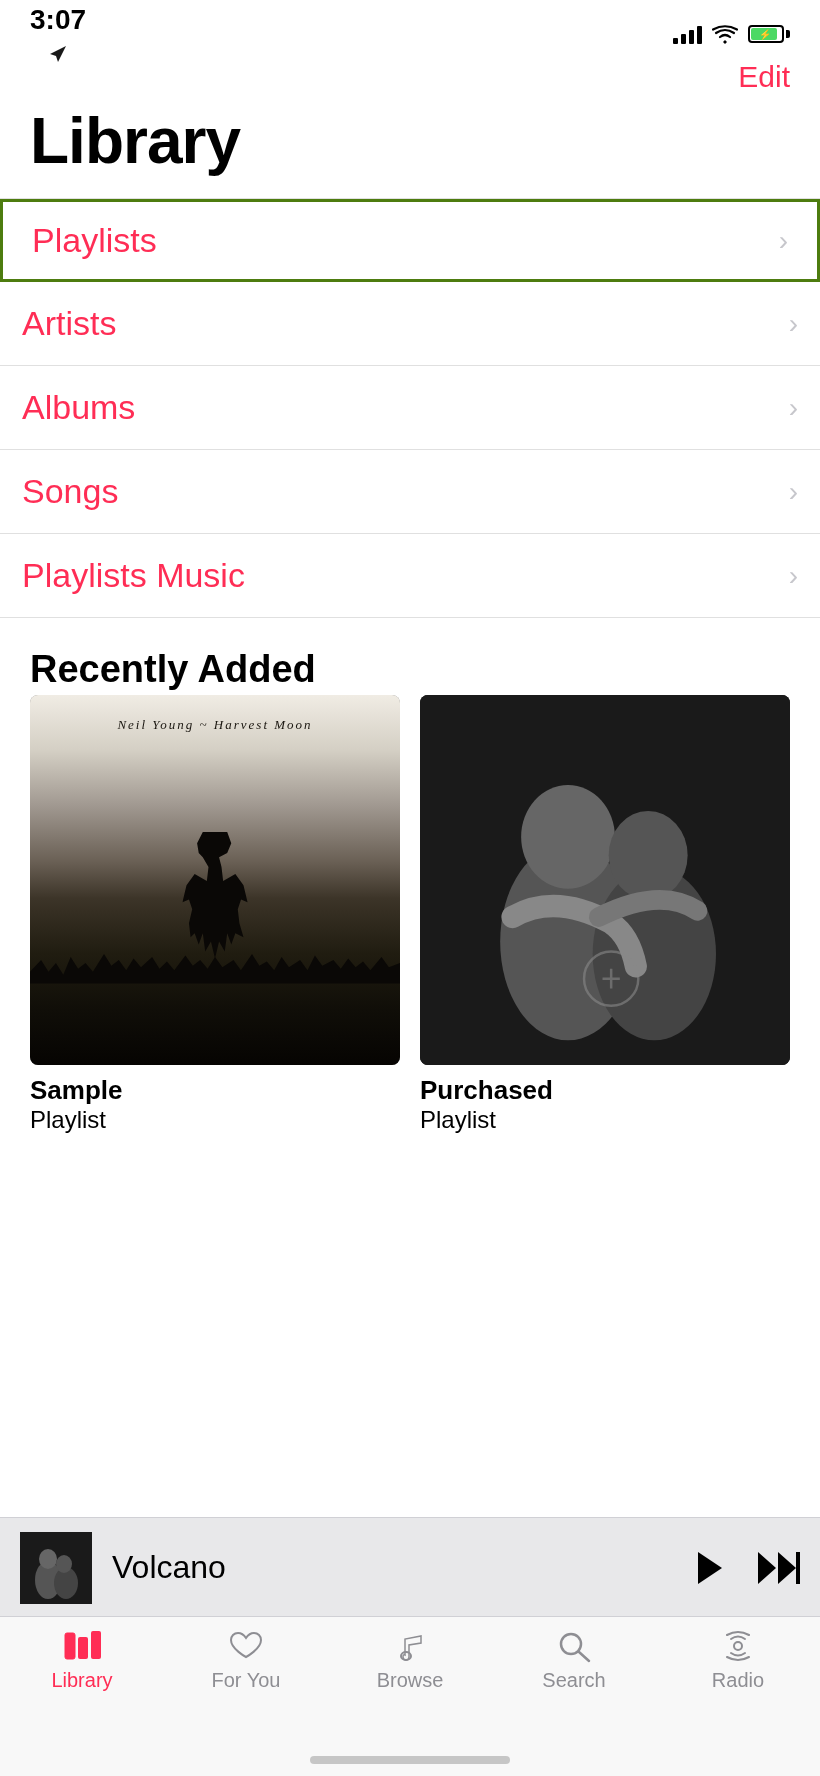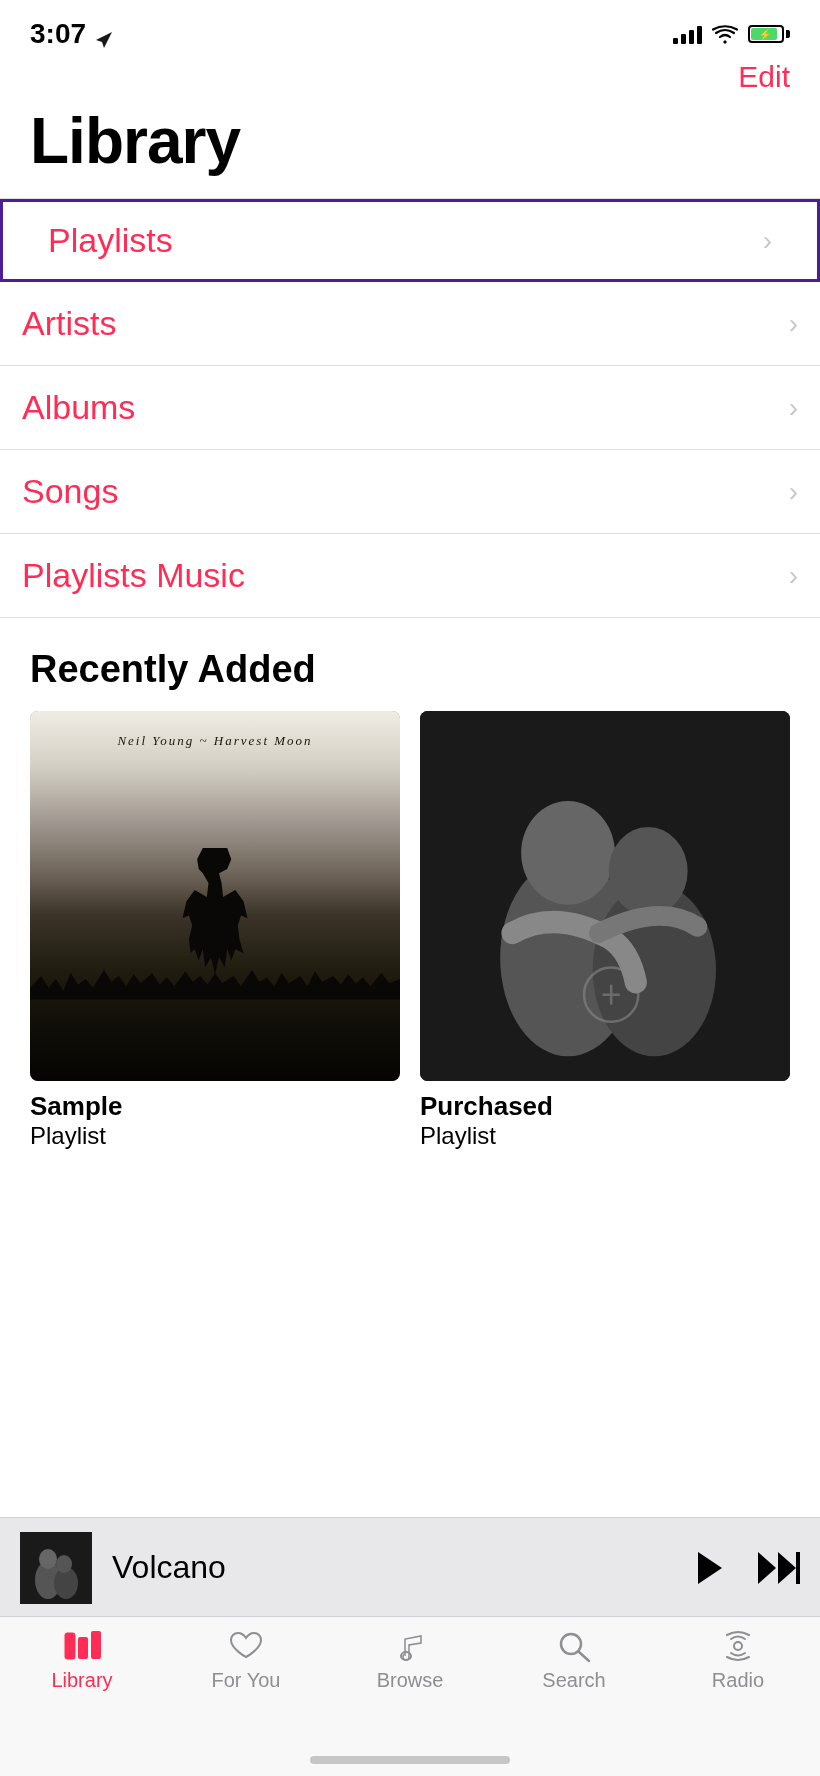--- a/index.html
+++ b/index.html
@@ -20,22 +20,23 @@
       justify-content: space-between;
       align-items: center;
       padding: 18px 30px 10px;
       height: 60px;
     }
     .status-time {
       font-size: 28px;
       font-weight: 600;
       color: #000;
       display: flex;
-      align-items: flex-end;
+      align-items: center;
       gap: 8px;
+      flex-direction: column;
     }
     .status-icons {
       display: flex;
       align-items: center;
       gap: 10px;
     }
     .signal-bars {
       display: flex;
       align-items: flex-end;
       gap: 3px;
@@ -120,43 +121,43 @@
       display: flex;
       align-items: center;
       justify-content: space-between;
       padding: 22px 22px;
       border-bottom: 1px solid #E0E0E0;
       cursor: pointer;
       position: relative;
     }
 
     .list-item.playlists-highlighted {
-      border: 3px solid #4c1d95;
+      border: 3px solid #4d7c0f;
       margin: 0;
-      padding: 19px 45px;
+      padding: 19px 29px;
     }
 
     .list-item-text {
       font-size: 34px;
       color: #FF2D55;
       font-weight: 400;
     }
 
     .chevron {
       color: #C7C7CC;
       font-size: 28px;
       font-weight: 300;
     }
 
     
     .section-title {
       font-size: 38px;
       font-weight: 700;
       color: #000;
-      padding: 30px 30px 20px;
+      padding: 30px 30px 4px;
     }
 
     .albums-grid {
       display: flex;
       gap: 20px;
       padding: 0 30px;
       overflow: hidden;
     }
 
     .album-item {

